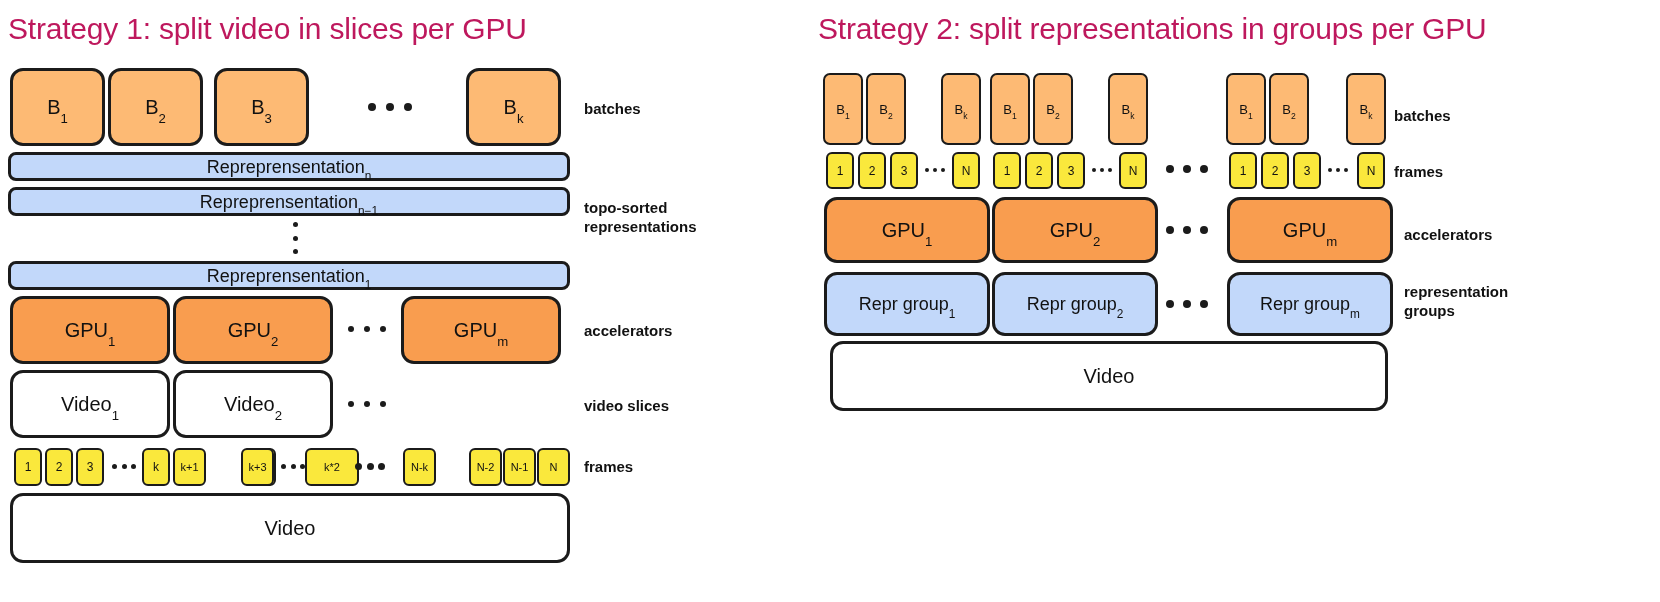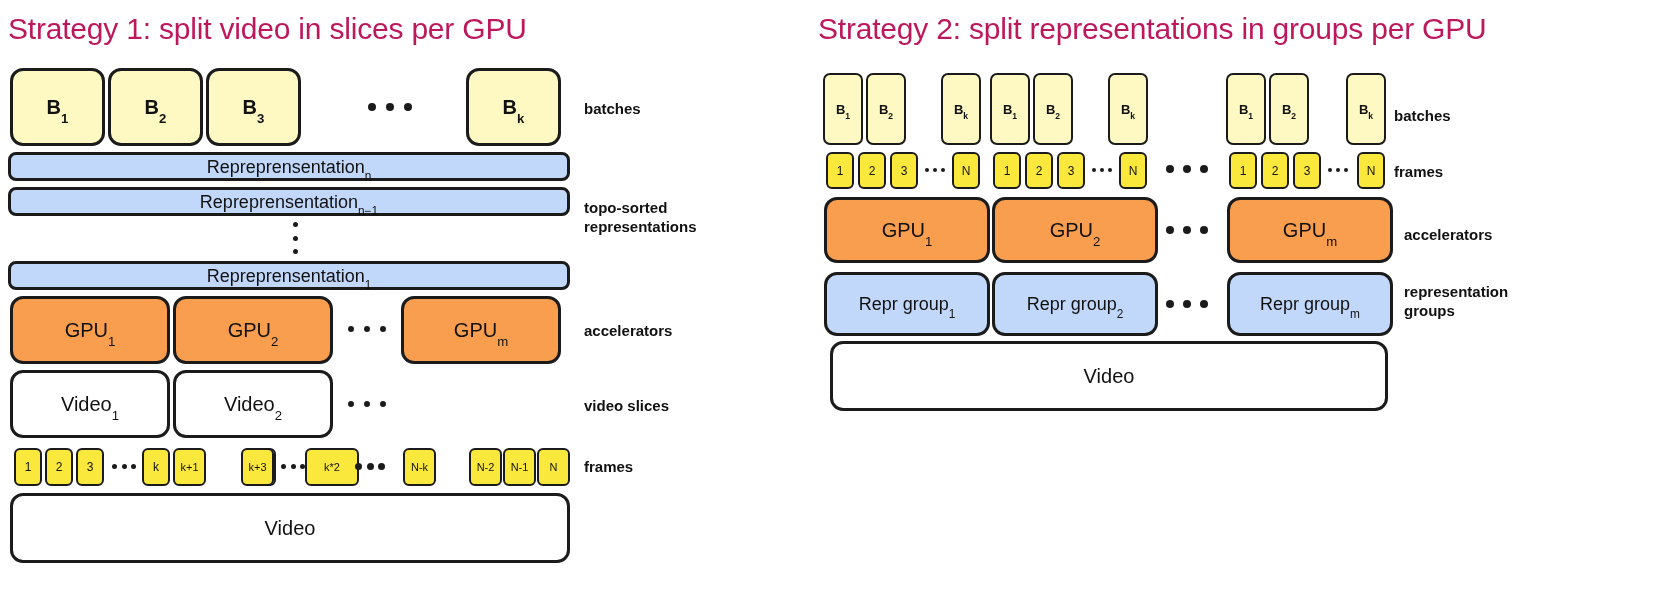--- a/index.html
+++ b/index.html
@@ -9,21 +9,21 @@
   .title{font-size:30px;font-weight:400;color:#be185d;white-space:nowrap;letter-spacing:-0.2px;}
   .box{position:absolute;box-sizing:border-box;border:3px solid #1b1b1b;border-radius:13px;
        display:flex;align-items:center;justify-content:center;text-align:center;}
   .box.sm{border-width:2.5px;border-radius:7px;}
   .box.xs{border-width:2.5px;border-radius:6px;}
   .lbl{font-size:20px;color:#111;line-height:1;white-space:nowrap;}
   .lbl.small{font-size:13px;}
   .lbl.tiny{font-size:12px;}
   .lbl.micro{font-size:11px;}
   sub{font-size:0.66em;line-height:0;position:relative;bottom:-0.28em;}
-  .green{background:#fef9c3;font-weight:bold;}
+  .green{background:#fdba74;}
   .orange{background:#f99d4f;}
   .blue{background:#c2d8fa;}
   .yellow{background:#fae83c;}
   .white{background:#ffffff;}
   .sidelbl{position:absolute;font-size:15px;font-weight:bold;color:#111;line-height:1.28;white-space:nowrap;}
   .hdots{position:absolute;display:flex;align-items:center;justify-content:space-between;}
   .hdots i{display:block;background:#1b1b1b;border-radius:50%;}
   .vdots{position:absolute;display:flex;flex-direction:column;align-items:center;justify-content:space-between;}
   .vdots i{display:block;width:5px;height:5px;background:#1b1b1b;border-radius:50%;}
 </style>
@@ -33,21 +33,21 @@
 <div id="canvas">
 
   <div class="t title" style="left:8px;top:12px;">Strategy 1: split video in slices per GPU</div>
 
   <div class="box green" style="left:10px;top:68px;width:95px;height:78px;">
       <span class="lbl">B<sub>1</sub></span>
     </div>
   <div class="box green" style="left:108px;top:68px;width:95px;height:78px;">
       <span class="lbl">B<sub>2</sub></span>
     </div>
-  <div class="box green" style="left:206px;top:68px;width:95px;height:78px;">
+  <div class="box green" style="left:214px;top:68px;width:95px;height:78px;">
       <span class="lbl">B<sub>3</sub></span>
     </div>
   <div class="hdots" style="left:368px;top:103px;width:44px;height:8px;">
       <i style="width:8px;height:8px;"></i>
       <i style="width:8px;height:8px;"></i>
       <i style="width:8px;height:8px;"></i>
     </div>
   <div class="box green" style="left:466px;top:68px;width:95px;height:78px;">
       <span class="lbl">B<sub>k</sub></span>
     </div>

